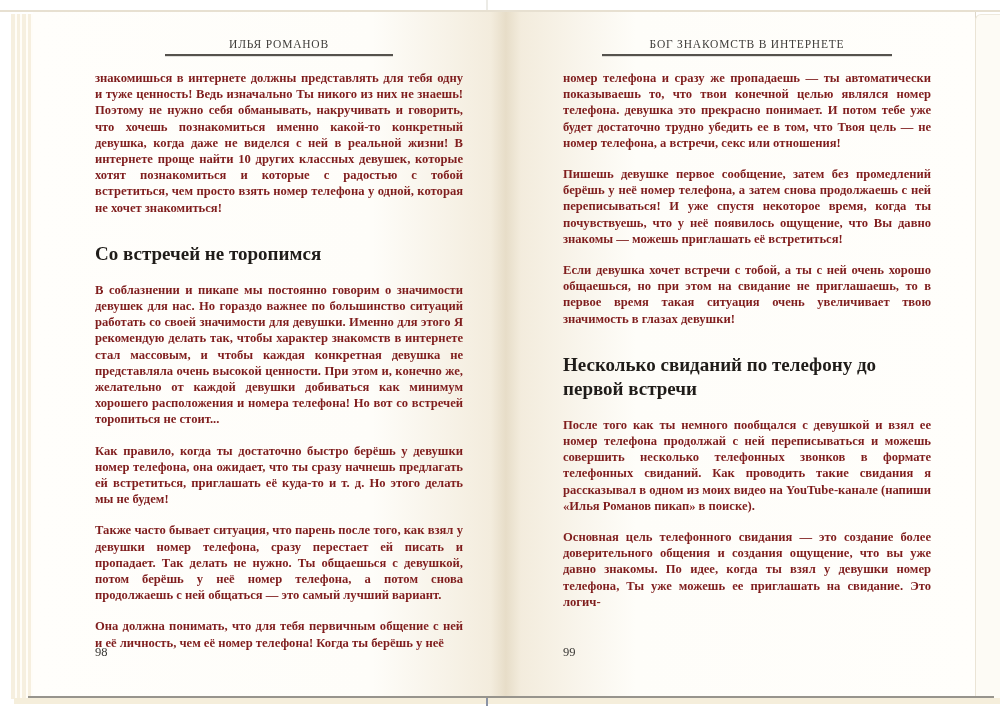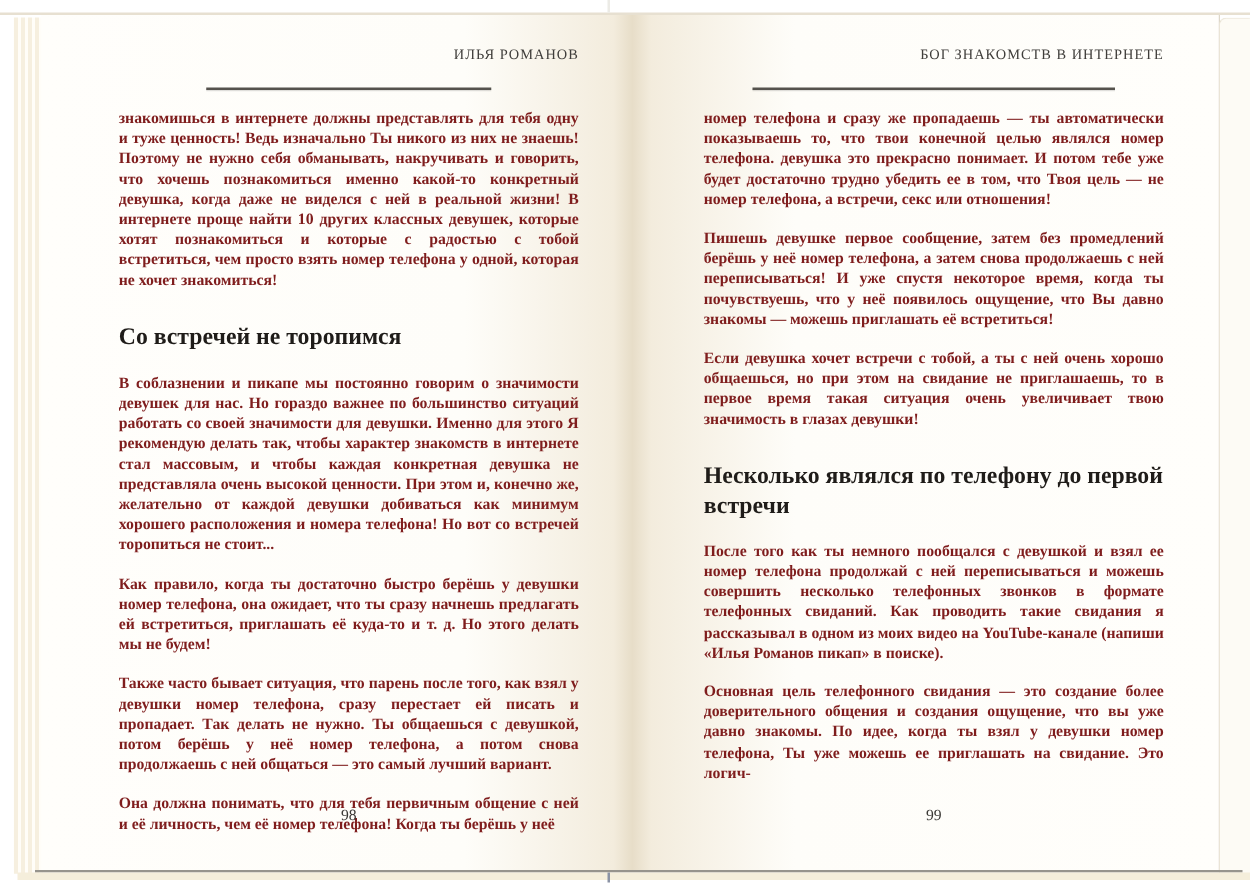--- a/index.html
+++ b/index.html
@@ -64,24 +64,24 @@
 
   
   .page-col {
     position:absolute; top:38px; width:368px;
     color:#302d29;
   }
   .page-col.left  { left:95px; }
   .page-col.right { left:563px; }
 
   .running-header {
-    text-align:right;
+    text-align:center;
     font-size:11.5px; letter-spacing:0.8px;
     color:#3f3d3a;
-    padding-bottom:20px;
+    padding-bottom:4px;
     white-space:nowrap;
   }
   .header-rule {
     height:2px; background:#55524d; margin:0 auto 14px auto;
     box-shadow:0 1px 0 rgba(0,0,0,0.12);
   }
   .page-col.left  .header-rule { width:62%; }
   .page-col.right .header-rule { width:79%; }
 
   .body-text p {
@@ -93,21 +93,21 @@
     font-weight:bold;
   }
   .section-heading {
     font-size:19px; font-weight:bold; color:#1f1c19;
     line-height:24px;
     margin:26px 0 16px 0;
   }
 
   .page-number {
     position:absolute; top:645px; width:368px;
-    text-align:center; font-size:12.5px; color:#3a3835;
+    text-align:left; font-size:12.5px; color:#3a3835;
   }
   .page-number.left  { left:95px; }
   .page-number.right { left:563px; }
 </style>
 </head>
 <body>
 
 <div class="book">
 
   <div class="edge-stack-left"></div>
@@ -137,20 +137,20 @@
   <div class="page-number left">98</div>
 
   <div class="page-col right">
     <div class="running-header">БОГ ЗНАКОМСТВ В ИНТЕРНЕТЕ</div>
     <div class="header-rule"></div>
 
     <div class="body-text">
       <p>номер телефона и сразу же пропадаешь — ты автоматически показываешь то, что твои конечной целью являлся номер телефона. девушка это прекрасно понимает. И потом тебе уже будет достаточно трудно убедить ее в том, что Твоя цель — не номер телефона, а встречи, секс или отношения!</p>
       <p>Пишешь девушке первое сообщение, затем без промедлений берёшь у неё номер телефона, а затем снова продолжаешь с ней переписываться! И уже спустя некоторое время, когда ты почувствуешь, что у неё появилось ощущение, что Вы давно знакомы — можешь приглашать её встретиться!</p>
       <p>Если девушка хочет встречи с тобой, а ты с ней очень хорошо общаешься, но при этом на свидание не приглашаешь, то в первое время такая ситуация очень увеличивает твою значимость в глазах девушки!</p>
-      <h2 class="section-heading">Несколько являлся по телефону до первой встречи</h2>
+      <h2 class="section-heading">Несколько свиданий по телефону до первой встречи</h2>
       <p>После того как ты немного пообщался с девушкой и взял ее номер телефона продолжай с ней переписываться и можешь совершить несколько телефонных звонков в формате телефонных свиданий. Как проводить такие свидания я рассказывал в одном из моих видео на YouTube-канале (напиши «Илья Романов пикап» в поиске).</p>
       <p>Основная цель телефонного свидания — это создание более доверительного общения и создания ощущение, что вы уже давно знакомы. По идее, когда ты взял у девушки номер телефона, Ты уже можешь ее приглашать на свидание. Это логич-</p>
     </div>
   </div>
   <div class="page-number right">99</div>
 
 </div>
 
 </body></html>

